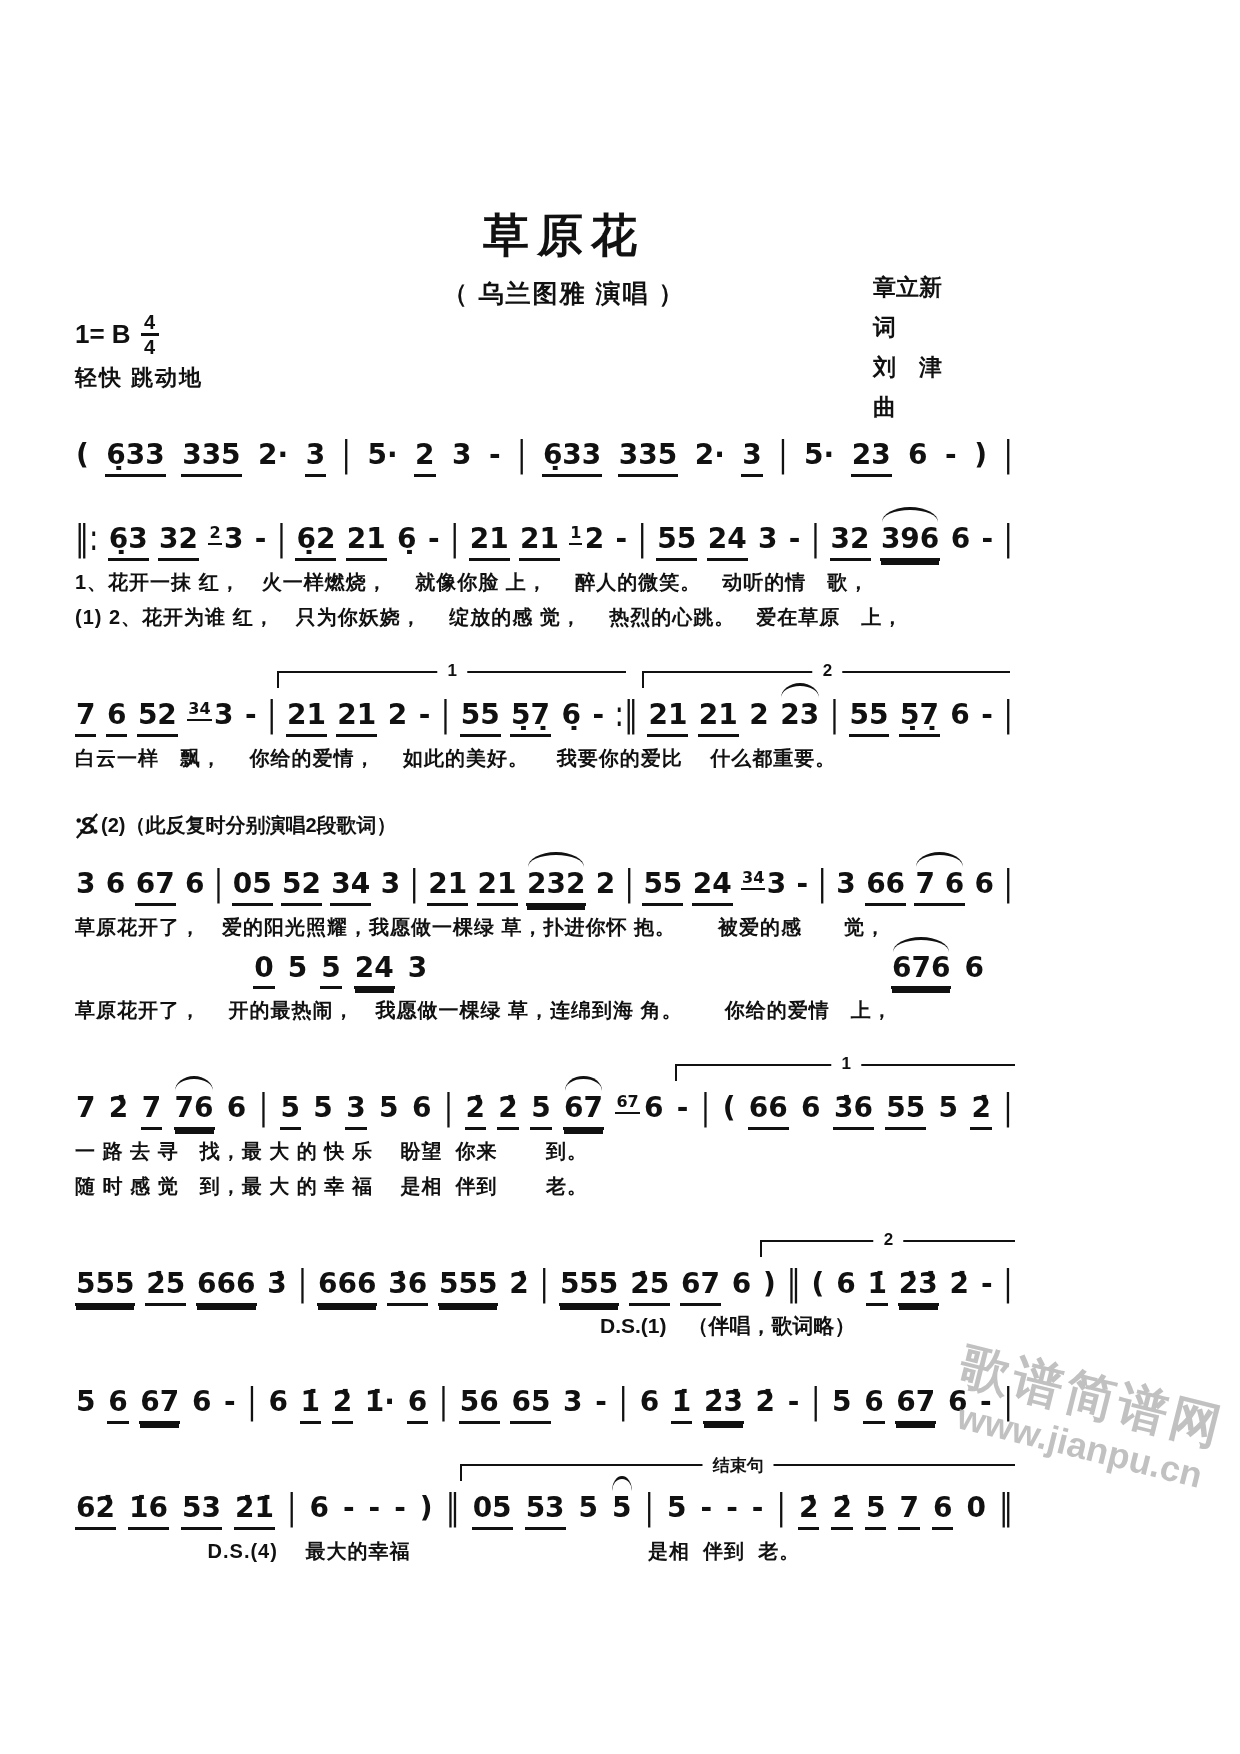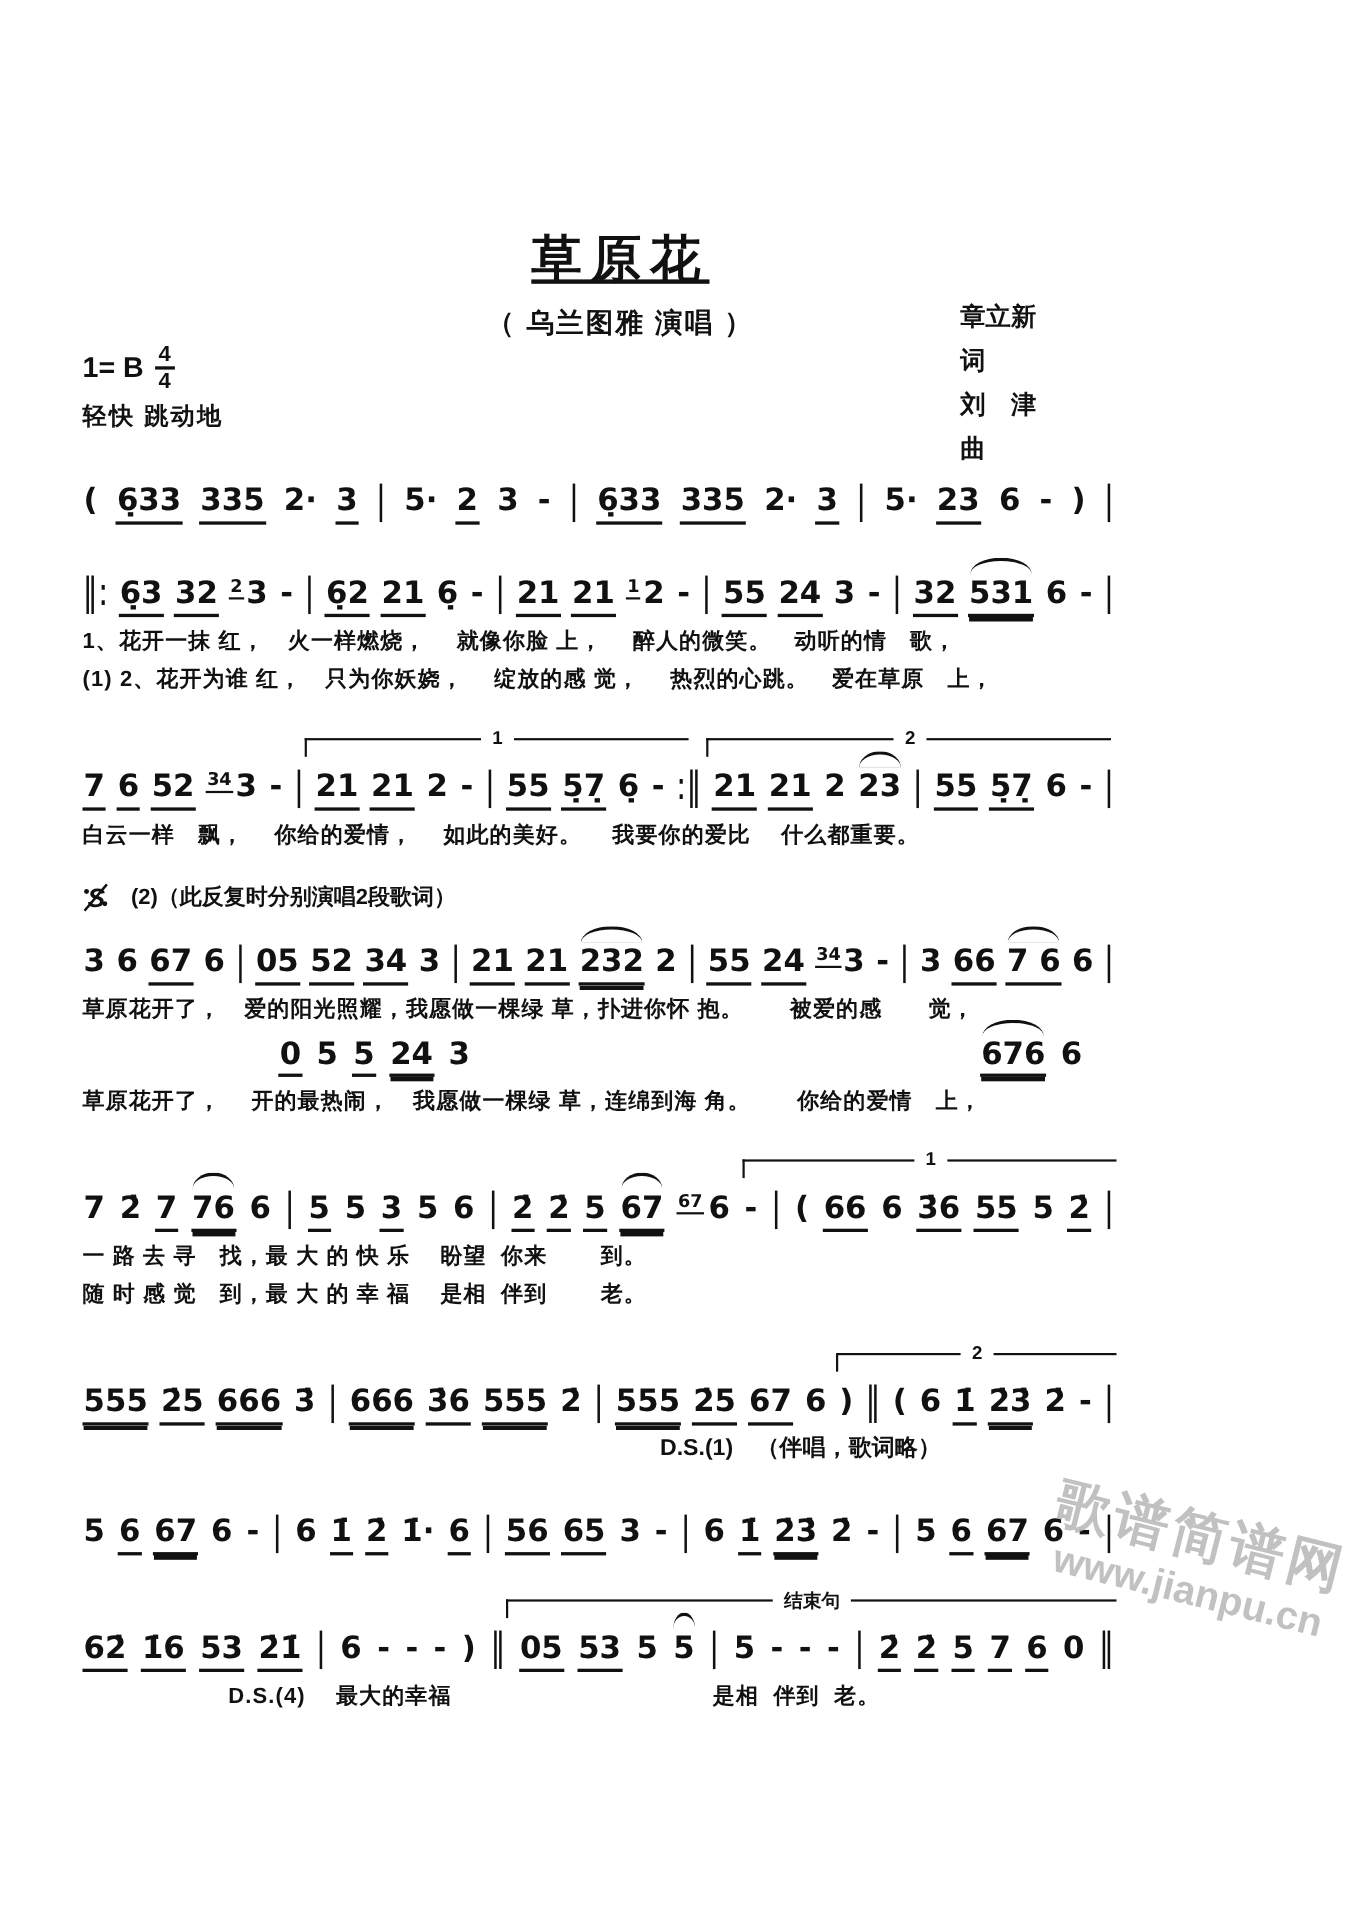--- a/index.html
+++ b/index.html
@@ -1,19 +1,19 @@
 <!DOCTYPE html>
 <html><head>
 <meta charset="utf-8">
 <style>
   html,body{margin:0;padding:0;background:#e9e9e9;}
   .sheet{position:relative;width:1240px;height:1754px;background:#ffffff;margin:0 auto;overflow:hidden;
          font-family:"Liberation Sans", sans-serif;color:#111;}
   .content{position:absolute;left:75px;top:205px;width:938px;}
-  .title{font-size:46px;font-weight:700;text-align:center;letter-spacing:8px;margin:0 0 10px 40px;text-decoration:underline;}
+  .title{font-size:46px;font-weight:700;text-align:center;letter-spacing:8px;margin:0 0 10px 40px;}
   .subtitle{font-size:25px;font-weight:700;text-align:center;letter-spacing:2px;margin-left:40px;}
   .credits{position:absolute;right:10px;top:62px;text-align:justify;font-size:23px;font-weight:700;line-height:40px;}
   .credits div{display:flex;justify-content:space-between;width:130px;flex-direction:column;}
   .keytime{display:flex;align-items:center;gap:10px;font-size:26px;font-weight:700;margin-top:2px;}
   .frac{display:inline-flex;flex-direction:column;align-items:center;line-height:1;font-size:20px;font-weight:700;}
   .frac .bar-line{width:18px;height:2.5px;background:#111;margin:1px 0;}
   .tempo{font-size:22px;font-weight:700;margin-top:6px;letter-spacing:2px;}
   
   .system{position:relative;margin-top:26px;}
   .noterow{display:flex;justify-content:space-between;align-items:baseline;width:100%;
@@ -28,21 +28,21 @@
   .pad-top{padding-top:40px;}
   .pad-top-sm{padding-top:18px;}
   .volta{position:absolute;height:15px;border-top:2.5px solid #111;border-left:2.5px solid #111;}
   .volta .vlabel{position:absolute;top:-12px;left:50%;transform:translateX(-50%);
                  background:#fff;padding:0 10px;font-size:17px;font-weight:700;}
   .lyricrow{font-size:20px;font-weight:700;letter-spacing:1px;margin-top:8px;white-space:pre;}
   .subnotes{display:flex;align-items:baseline;gap:12px;margin-top:10px;
             font-family:"DejaVu Sans", sans-serif;font-weight:700;font-size:28px;}
   .subnotes .spacer{flex:1;}
   .caption{font-size:21px;font-weight:700;margin-top:6px;white-space:pre;}
-  .segnorow{display:flex;align-items:center;gap:20px;font-size:20px;font-weight:700;margin:30px 0 8px 0;}
+  .segnorow{display:flex;align-items:center;gap:2px;font-size:20px;font-weight:700;margin:40px 0 8px 0;}
   .watermark{position:absolute;right:18px;top:1368px;transform:rotate(14deg);
              color:rgba(178,178,178,.8);text-align:center;line-height:1.15;pointer-events:none;}
   .watermark .w1{font-size:50px;font-weight:700;letter-spacing:4px;}
   .watermark .w2{font-size:36px;font-weight:700;}
 </style>
 </head>
 <body>
 
 <div class="sheet">
   <div class="content">
@@ -116,21 +116,21 @@
             <span class="tok grace">1</span>
             <span class="tok">2</span>
             <span class="tok">-</span>
             <span class="tok bar">|</span>
             <span class="tok u1">55</span>
             <span class="tok u1">24</span>
             <span class="tok">3</span>
             <span class="tok">-</span>
             <span class="tok bar">|</span>
             <span class="tok u1">32</span>
-            <span class="tok u2 tie">531</span>
+            <span class="tok u2 tie">396</span>
             <span class="tok">6</span>
             <span class="tok">-</span>
             <span class="tok bar">|</span>
           </div>
           <div class="lyricrow">1、花开一抹 红，　火一样燃烧，　 就像你脸 上，　 醉人的微笑。　动听的情　歌，</div>
           <div class="lyricrow">(1) 2、花开为谁 红，　只为你妖娆，　 绽放的感 觉，　 热烈的心跳。　爱在草原　上，</div>
         </div>
         <div class="system">
           <div class="volta" style="left: 21.5%; width: 37%; top: 14px;">
             <span class="vlabel">1</span>

